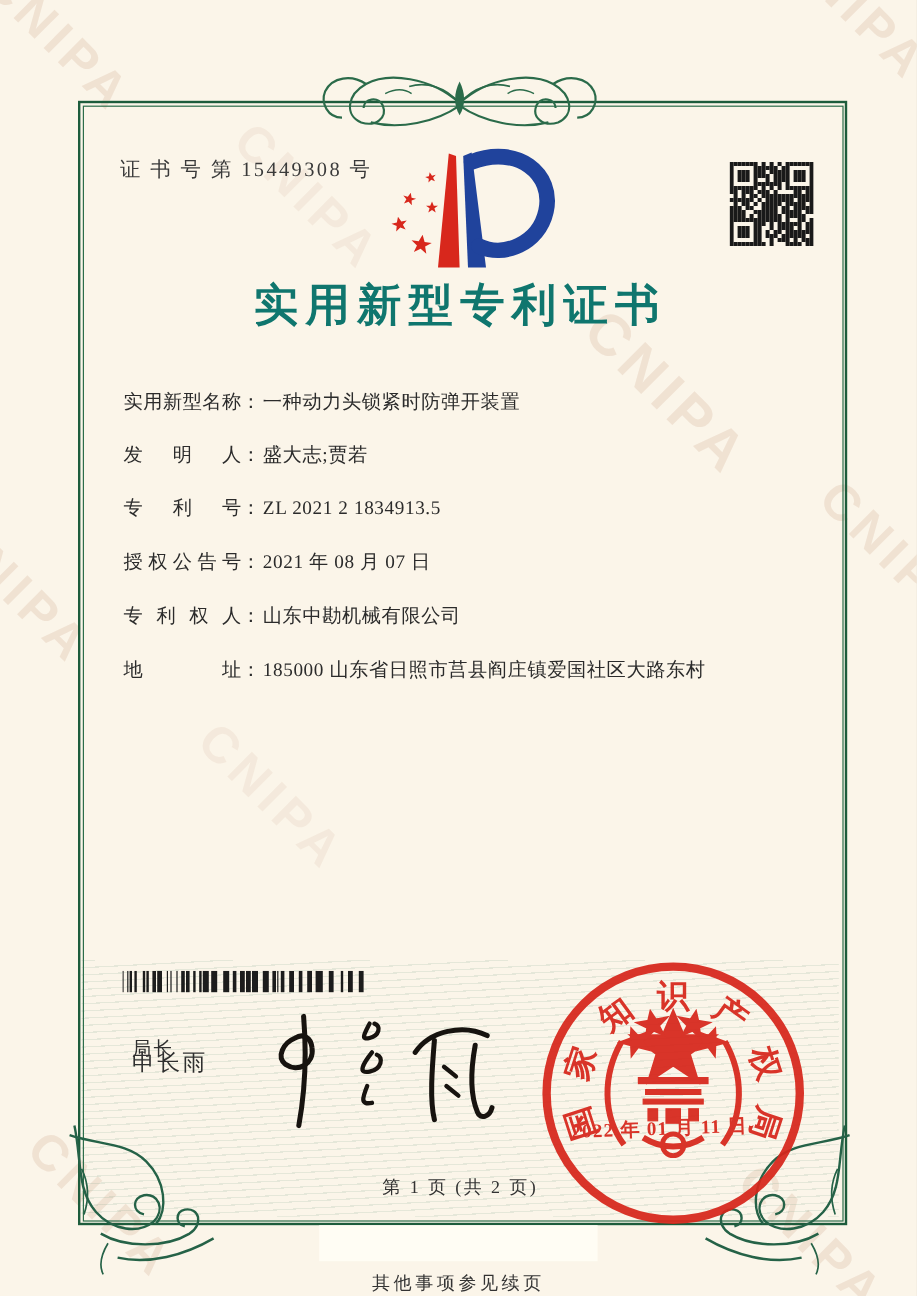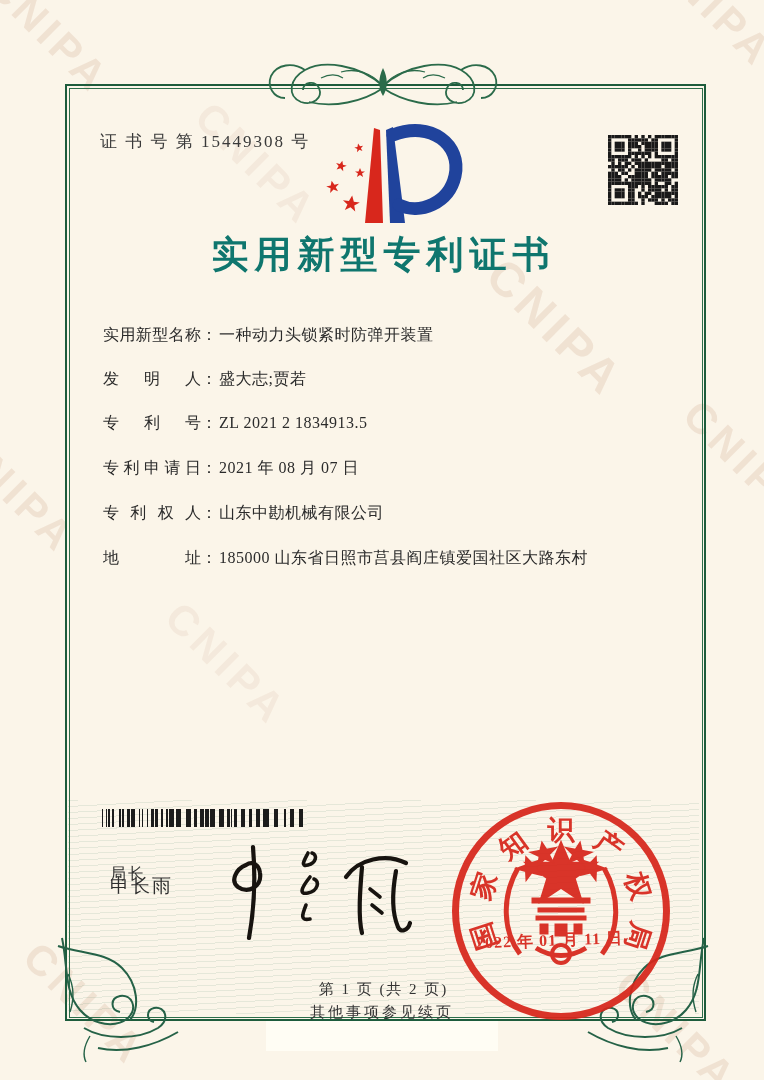--- a/index.html
+++ b/index.html
@@ -53,21 +53,21 @@
   .seal-ring{position:absolute;inset:0;border:7px solid #d7261b;border-radius:50%;}
   .seal-char{position:absolute;font-size:27px;font-weight:700;color:#d7261b;
              font-family:"Liberation Serif",serif;}
   .seal-emblem{position:absolute;left:0;top:0;width:218px;height:218px;}
   .seal-date{position:absolute;left:24px;top:128px;width:190px;font-size:16px;font-weight:700;
              color:#d7261b;letter-spacing:1px;transform:rotate(-2deg);white-space:nowrap;}
 
   .page-note{position:absolute;left:65px;top:980px;width:637px;text-align:center;font-size:15px;
              letter-spacing:2px;color:#333;}
   .note-band{position:absolute;left:266px;top:1021px;width:232px;height:30px;background:#fffdf4;}
-  .footer-note{position:absolute;left:266px;top:1003px;width:232px;text-align:center;font-size:15px;
+  .footer-note{position:absolute;left:266px;top:1060px;width:232px;text-align:center;font-size:15px;
                letter-spacing:3px;color:#333;}
 </style>
 </head>
 <body>
 
 <div class="page">
 
   <div class="wm" style="left:-28px;top:8px">CNIPA</div>
   <div class="wm faint" style="left:180px;top:140px">CNIPA</div>
   <div class="wm" style="left:636px;top:-18px">CNIPA</div>
@@ -462,21 +462,21 @@
   <div class="row" style="top:325px">
     <span class="lbl">实用新型名称</span><span class="colon">：</span><span class="val">一种动力头锁紧时防弹开装置</span>
   </div>
   <div class="row" style="top:369px">
     <span class="lbl">发明人</span><span class="colon">：</span><span class="val">盛大志;贾若</span>
   </div>
   <div class="row" style="top:413px">
     <span class="lbl">专利号</span><span class="colon">：</span><span class="val">ZL 2021 2 1834913.5</span>
   </div>
   <div class="row" style="top:458px">
-    <span class="lbl">专利申请日</span><span class="colon">：</span><span class="val">2021 年 08 月 07 日</span>
+    <span class="lbl">授权公告号</span><span class="colon">：</span><span class="val">2021 年 08 月 07 日</span>
   </div>
   <div class="row" style="top:503px">
     <span class="lbl">专利权人</span><span class="colon">：</span><span class="val">山东中勘机械有限公司</span>
   </div>
   <div class="row" style="top:548px">
     <span class="lbl">地址</span><span class="colon">：</span><span class="val">185000 山东省日照市莒县阎庄镇爱国社区大路东村</span>
   </div>
 
 
   <svg class="barcode" id="barcode-svg" viewBox="0 0 206 18" preserveAspectRatio="none">

